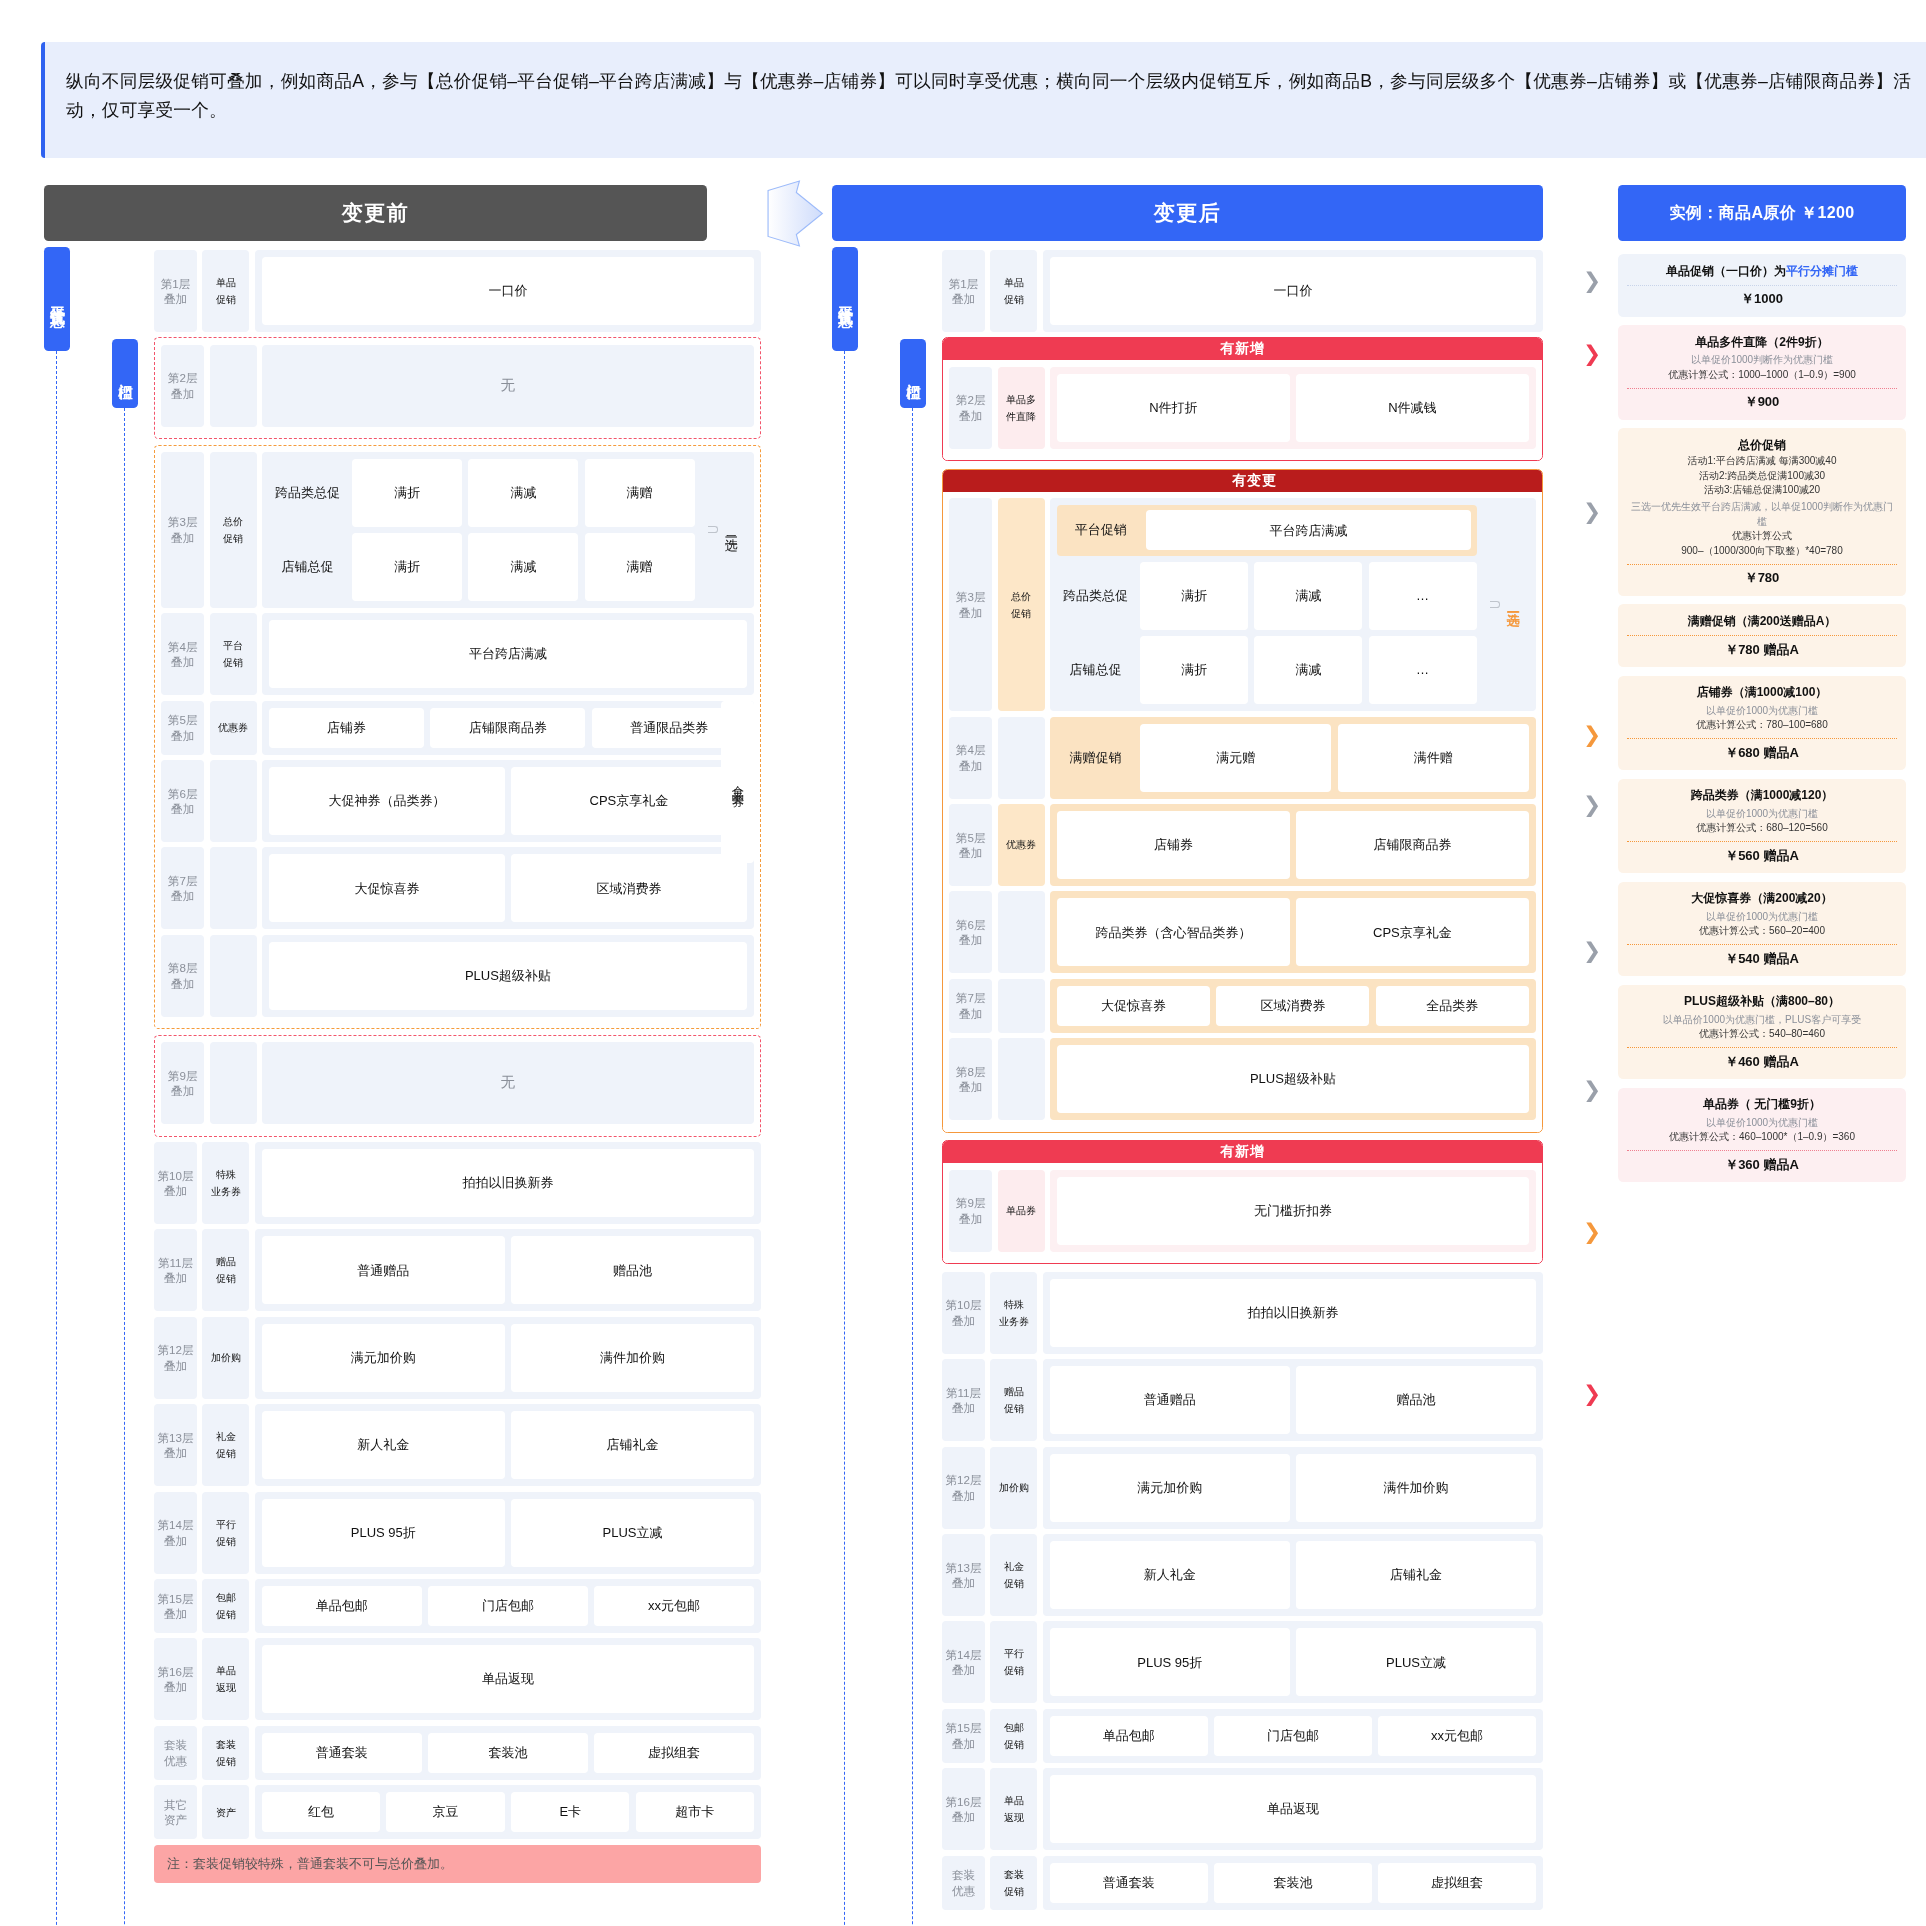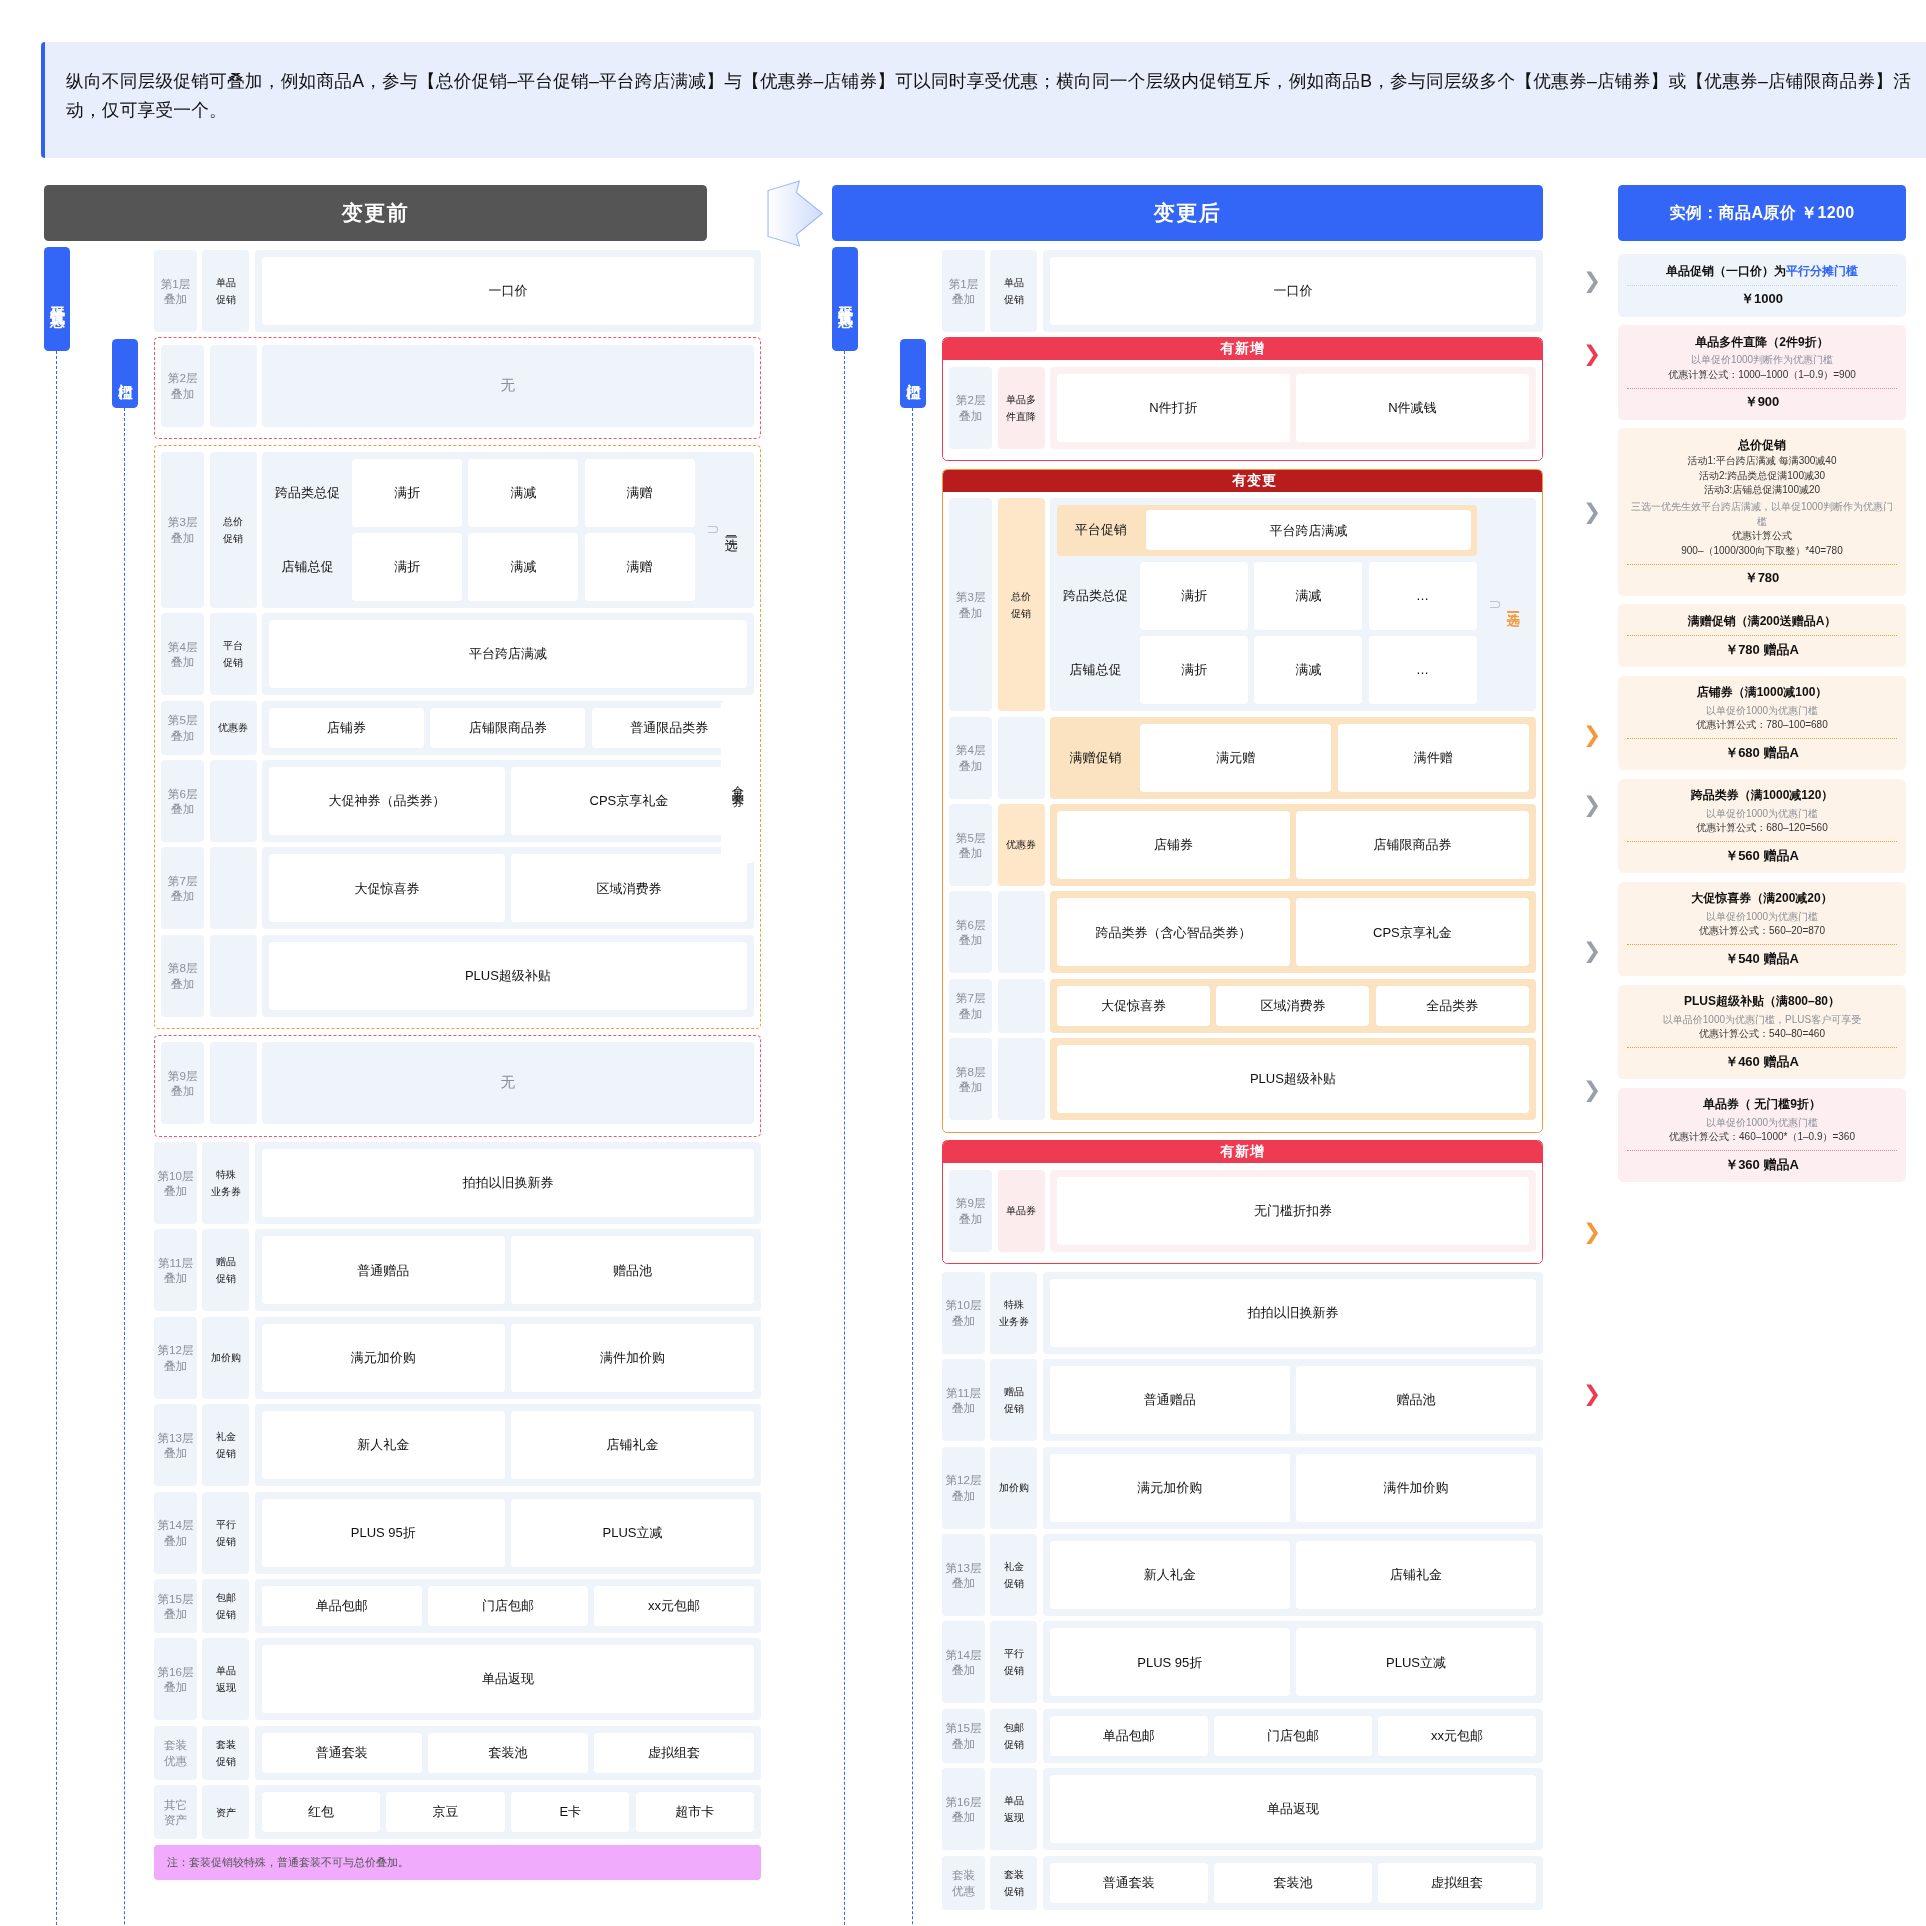--- a/index.html
+++ b/index.html
@@ -93,22 +93,22 @@
 
   
   .side-allcat{
     flex:0 0 auto; width:33px; background:#ffffff; border-radius:3.9px;
     display:flex; align-items:center; justify-content:center;
     writing-mode:vertical-rl; text-orientation:upright; font-size:12.3px; letter-spacing:3.1px;
     margin-left:5.4px;
   }
 
   .footnote{
-    background:#f0abfc; border-radius:3.9px; padding:10px 13px;
-    font-size:11px; color:#555; margin-top:3.9px;
+    background:#fca5a5; border-radius:3.9px; padding:10px 13px;
+    font-size:13px; color:#555; margin-top:3.9px;
   }
 
   
   .ex-col{ position:absolute; left:1618px; top:254px; width:288px; }
   .ex-card{ border-radius:5.4px; padding:8.5px 9.2px; margin-bottom:8.5px; text-align:center; }
   .ex-card .t{ font-size:12px; font-weight:bold; color:#111; line-height:17px;}
   .ex-card .t .blue{ color:#3366f6; font-weight:bold;}
   .ex-card .s{ font-size:10px; color:#8a8f99; line-height:14.6px; margin-top:2.3px;}
   .ex-card .f{ font-size:10px; color:#333; line-height:14.6px;}
   .ex-card .hr{ border-top:1.5px dotted #c9d4ea; margin:5.4px 0 4.6px; }
@@ -539,21 +539,21 @@
     <div class="ex-card orange-c">
       <div class="t">跨品类券（满1000减120）</div>
       <div class="s">以单促价1000为优惠门槛</div>
       <div class="f">优惠计算公式：680–120=560</div>
       <div class="hr"></div>
       <div class="v">￥560 赠品A</div>
     </div>
     <div class="ex-card orange-c">
       <div class="t">大促惊喜券（满200减20）</div>
       <div class="s">以单促价1000为优惠门槛</div>
-      <div class="f">优惠计算公式：560–20=870</div>
+      <div class="f">优惠计算公式：560–20=400</div>
       <div class="hr"></div>
       <div class="v">￥540 赠品A</div>
     </div>
     <div class="ex-card orange-c">
       <div class="t">PLUS超级补贴（满800–80）</div>
       <div class="s">以单品价1000为优惠门槛，PLUS客户可享受</div>
       <div class="f">优惠计算公式：540–80=460</div>
       <div class="hr"></div>
       <div class="v">￥460 赠品A</div>
     </div>

